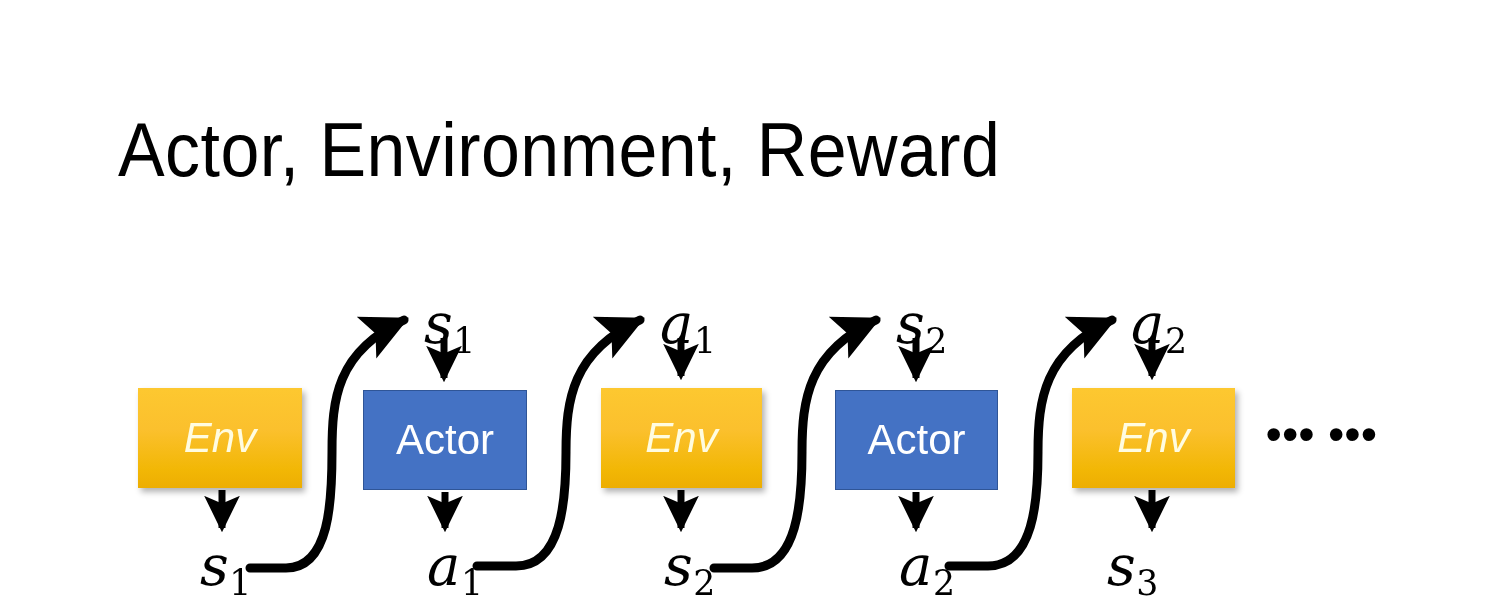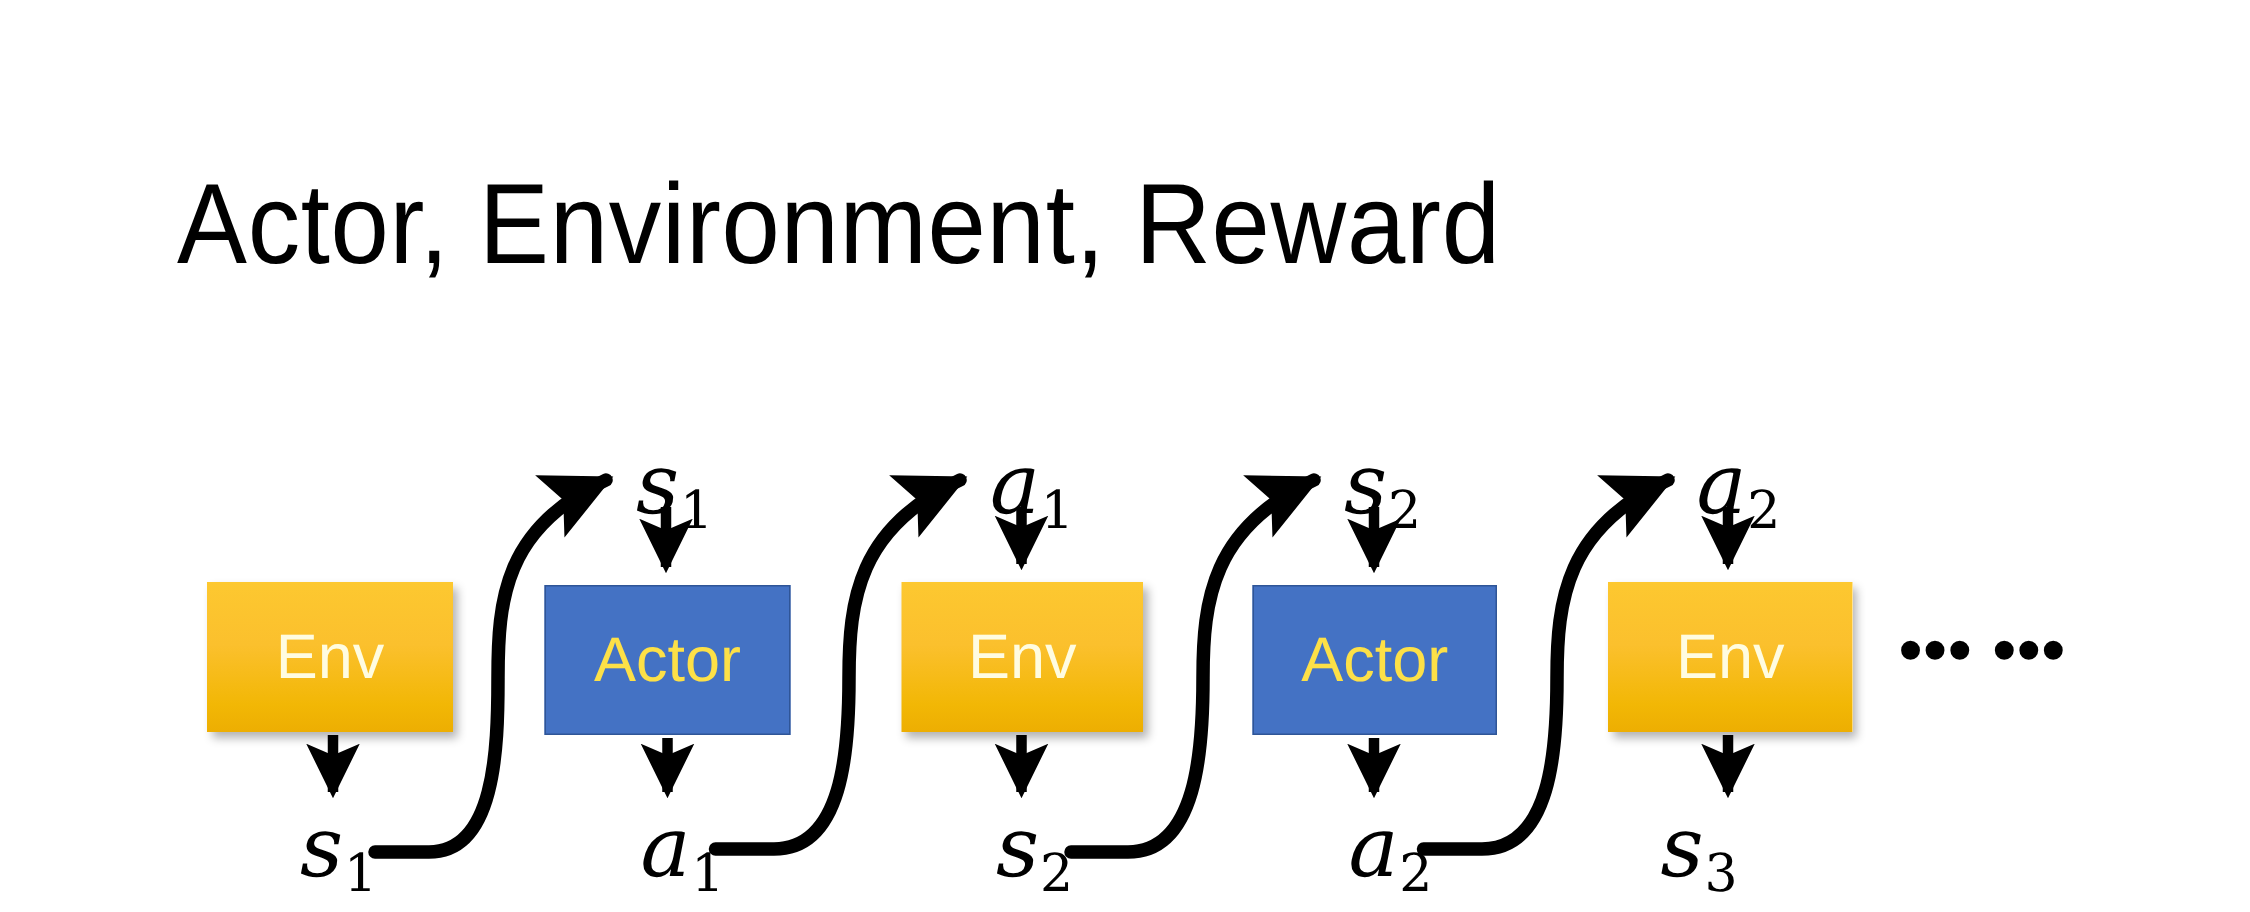--- a/index.html
+++ b/index.html
@@ -62,28 +62,29 @@
     font-weight: 400;
     line-height: 1;
     white-space: nowrap;
   }
   .node-env {
     background: linear-gradient(180deg, #FDC830 0%, #FBC02D 42%, #F2B705 82%, #EDAE02 100%);
     box-shadow: 3px 4px 6px rgba(0,0,0,0.30);
   }
   .node-env .node-label {
     color: #FFFCE0;
+    font-style: italic;
   }
   .node-actor {
     background: #4472C4;
     border: 1px solid #2F5597;
     box-shadow: 0 0 0 rgba(0,0,0,0);
   }
   .node-actor .node-label {
-    color: #fde047;
+    color: #ffffff;
   }
 
   
   .math-label {
     position: absolute;
     font-family: "DejaVu Serif", "Liberation Serif", serif;
     font-style: italic;
     font-size: 56px;
     color: #000000;
     white-space: nowrap;

